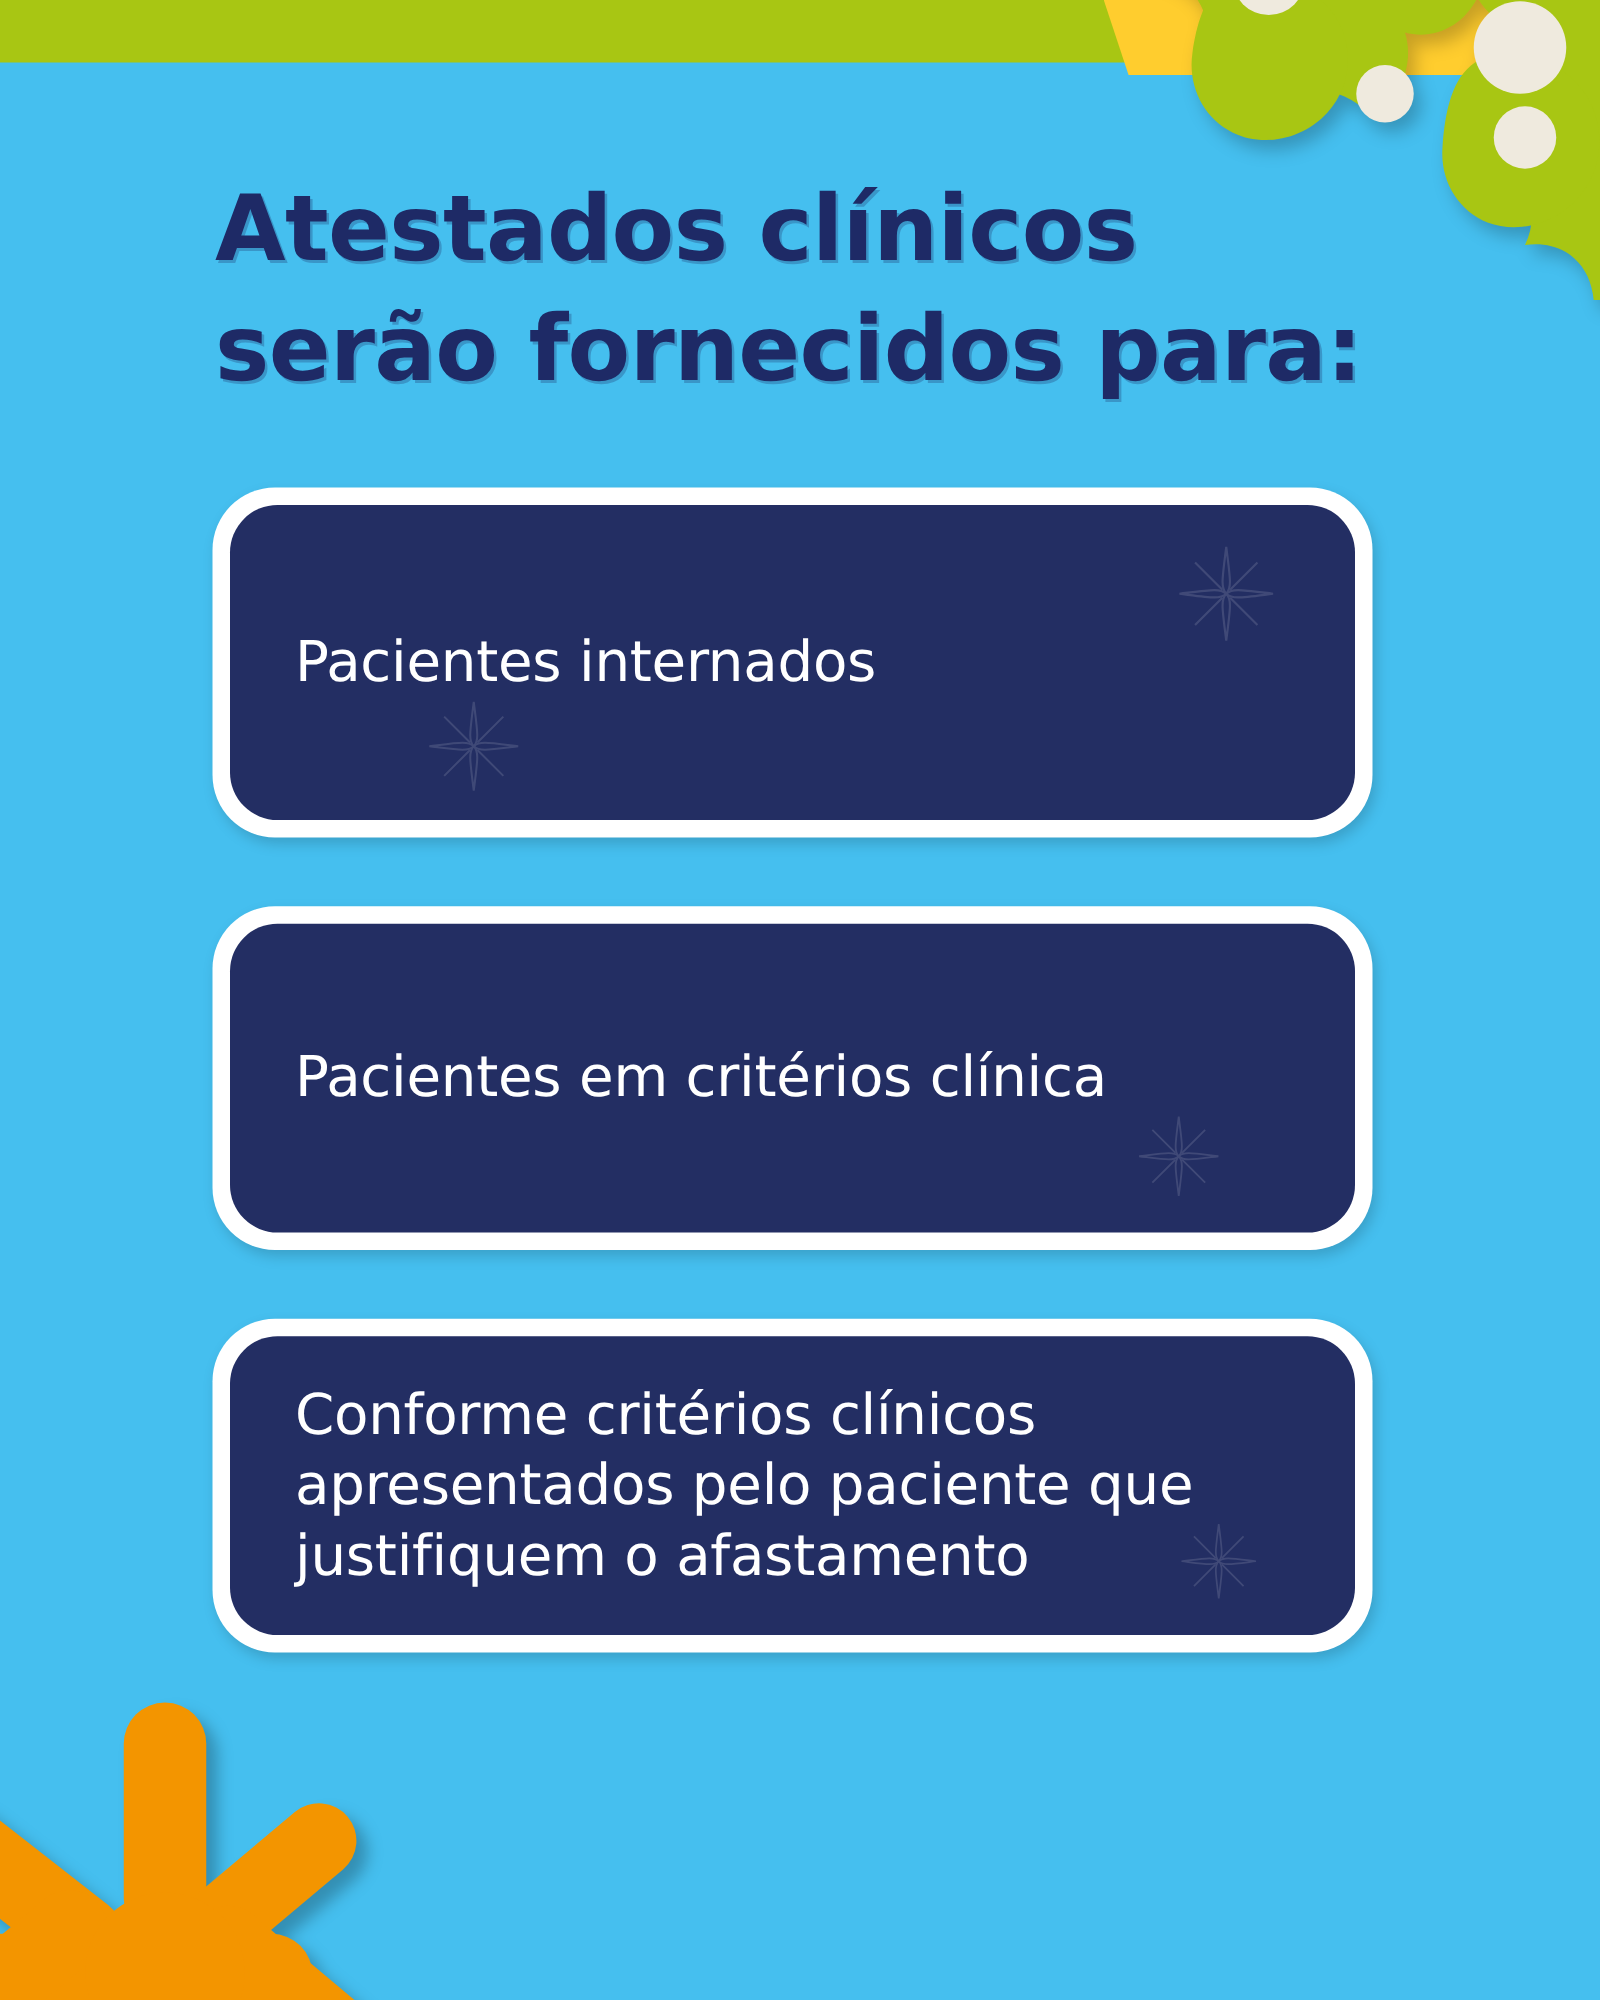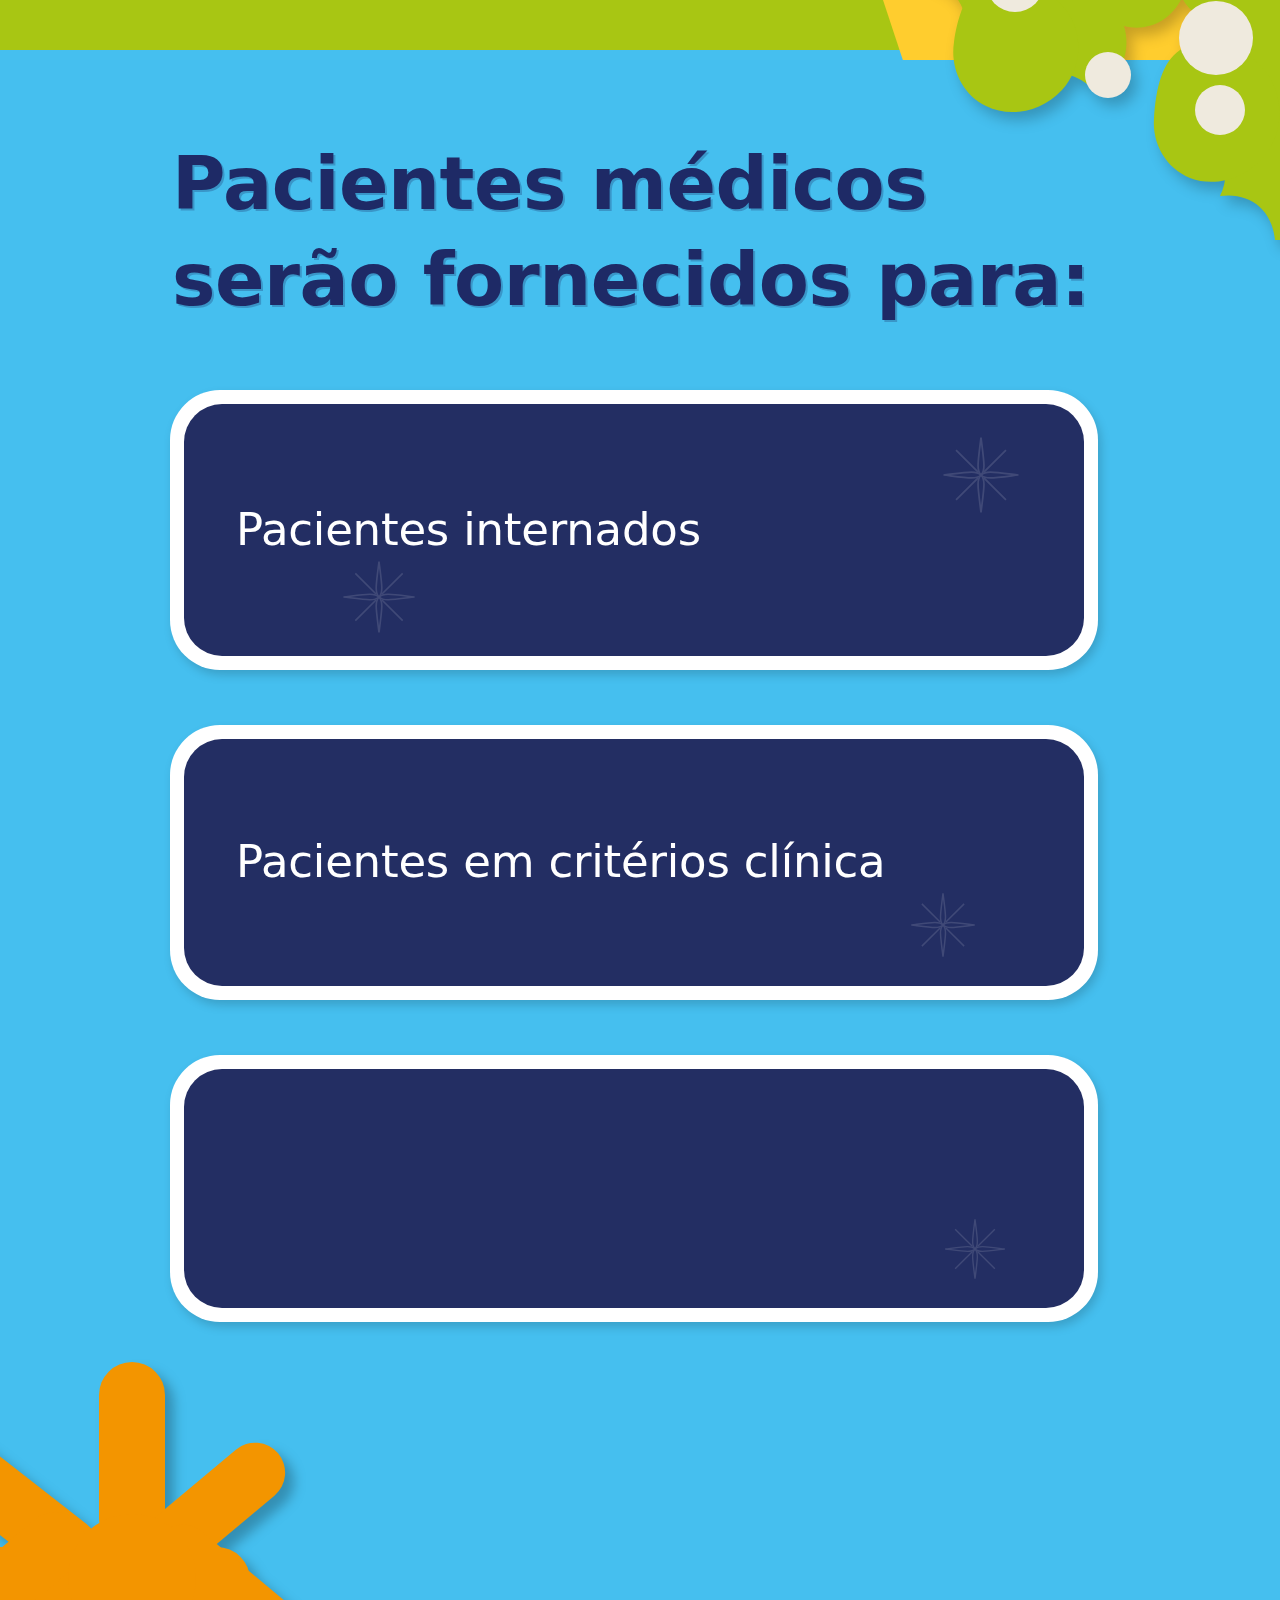--- a/index.html
+++ b/index.html
@@ -176,21 +176,21 @@
         <circle cx="135" cy="43" r="29"></circle>
         <circle cx="238" cy="8" r="25"></circle>
         <circle cx="228" cy="135" r="23"></circle>
         <circle cx="336" cy="98" r="37"></circle>
         <circle cx="340" cy="170" r="25"></circle>
       </g>
     </svg>
   </div>
 
   <h1 class="headline">
-    <span class="ln">Pacientes médicos</span>
+    <span class="ln">Atestados clínicos</span>
     <span class="ln">serão fornecidos para:</span>
   </h1>
 
   <div class="card" id="card-1">
     <div class="card-inner">
       <span class="sparkle sp-a">
         <svg viewBox="0 0 100 100" xmlns="http://www.w3.org/2000/svg">
           <g stroke="#ffffff" stroke-width="2.2" fill="none">
             <path d="M50,2 C54,34 56,44 50,50 C44,44 46,34 50,2 Z"></path>
             <path d="M50,98 C54,66 56,56 50,50 C44,56 46,66 50,98 Z"></path>
@@ -238,20 +238,21 @@
         <svg viewBox="0 0 100 100" xmlns="http://www.w3.org/2000/svg">
           <g stroke="#ffffff" stroke-width="2.2" fill="none">
             <path d="M50,2 C54,34 56,44 50,50 C44,44 46,34 50,2 Z"></path>
             <path d="M50,98 C54,66 56,56 50,50 C44,56 46,66 50,98 Z"></path>
             <path d="M2,50 C34,46 44,44 50,50 C44,56 34,54 2,50 Z"></path>
             <path d="M98,50 C66,46 56,44 50,50 C56,56 66,54 98,50 Z"></path>
             <path d="M18,18 L46,46 M82,82 L54,54 M82,18 L54,46 M18,82 L46,54"></path>
           </g>
         </svg>
       </span>
+      <span class="card-text">Conforme critérios clínicos apresentados pelo paciente que justifiquem o afastamento</span>
     </div>
   </div>
 
   <div class="burst-wrap">
     <svg width="340" height="330" viewBox="0 0 340 330" xmlns="http://www.w3.org/2000/svg">
       <g fill="#f39500">
 
         <rect x="139" y="12" width="66" height="190" rx="33"></rect>
 
         <rect x="-38" y="128" width="190" height="62" rx="31" transform="rotate(38 57 159)"></rect>

